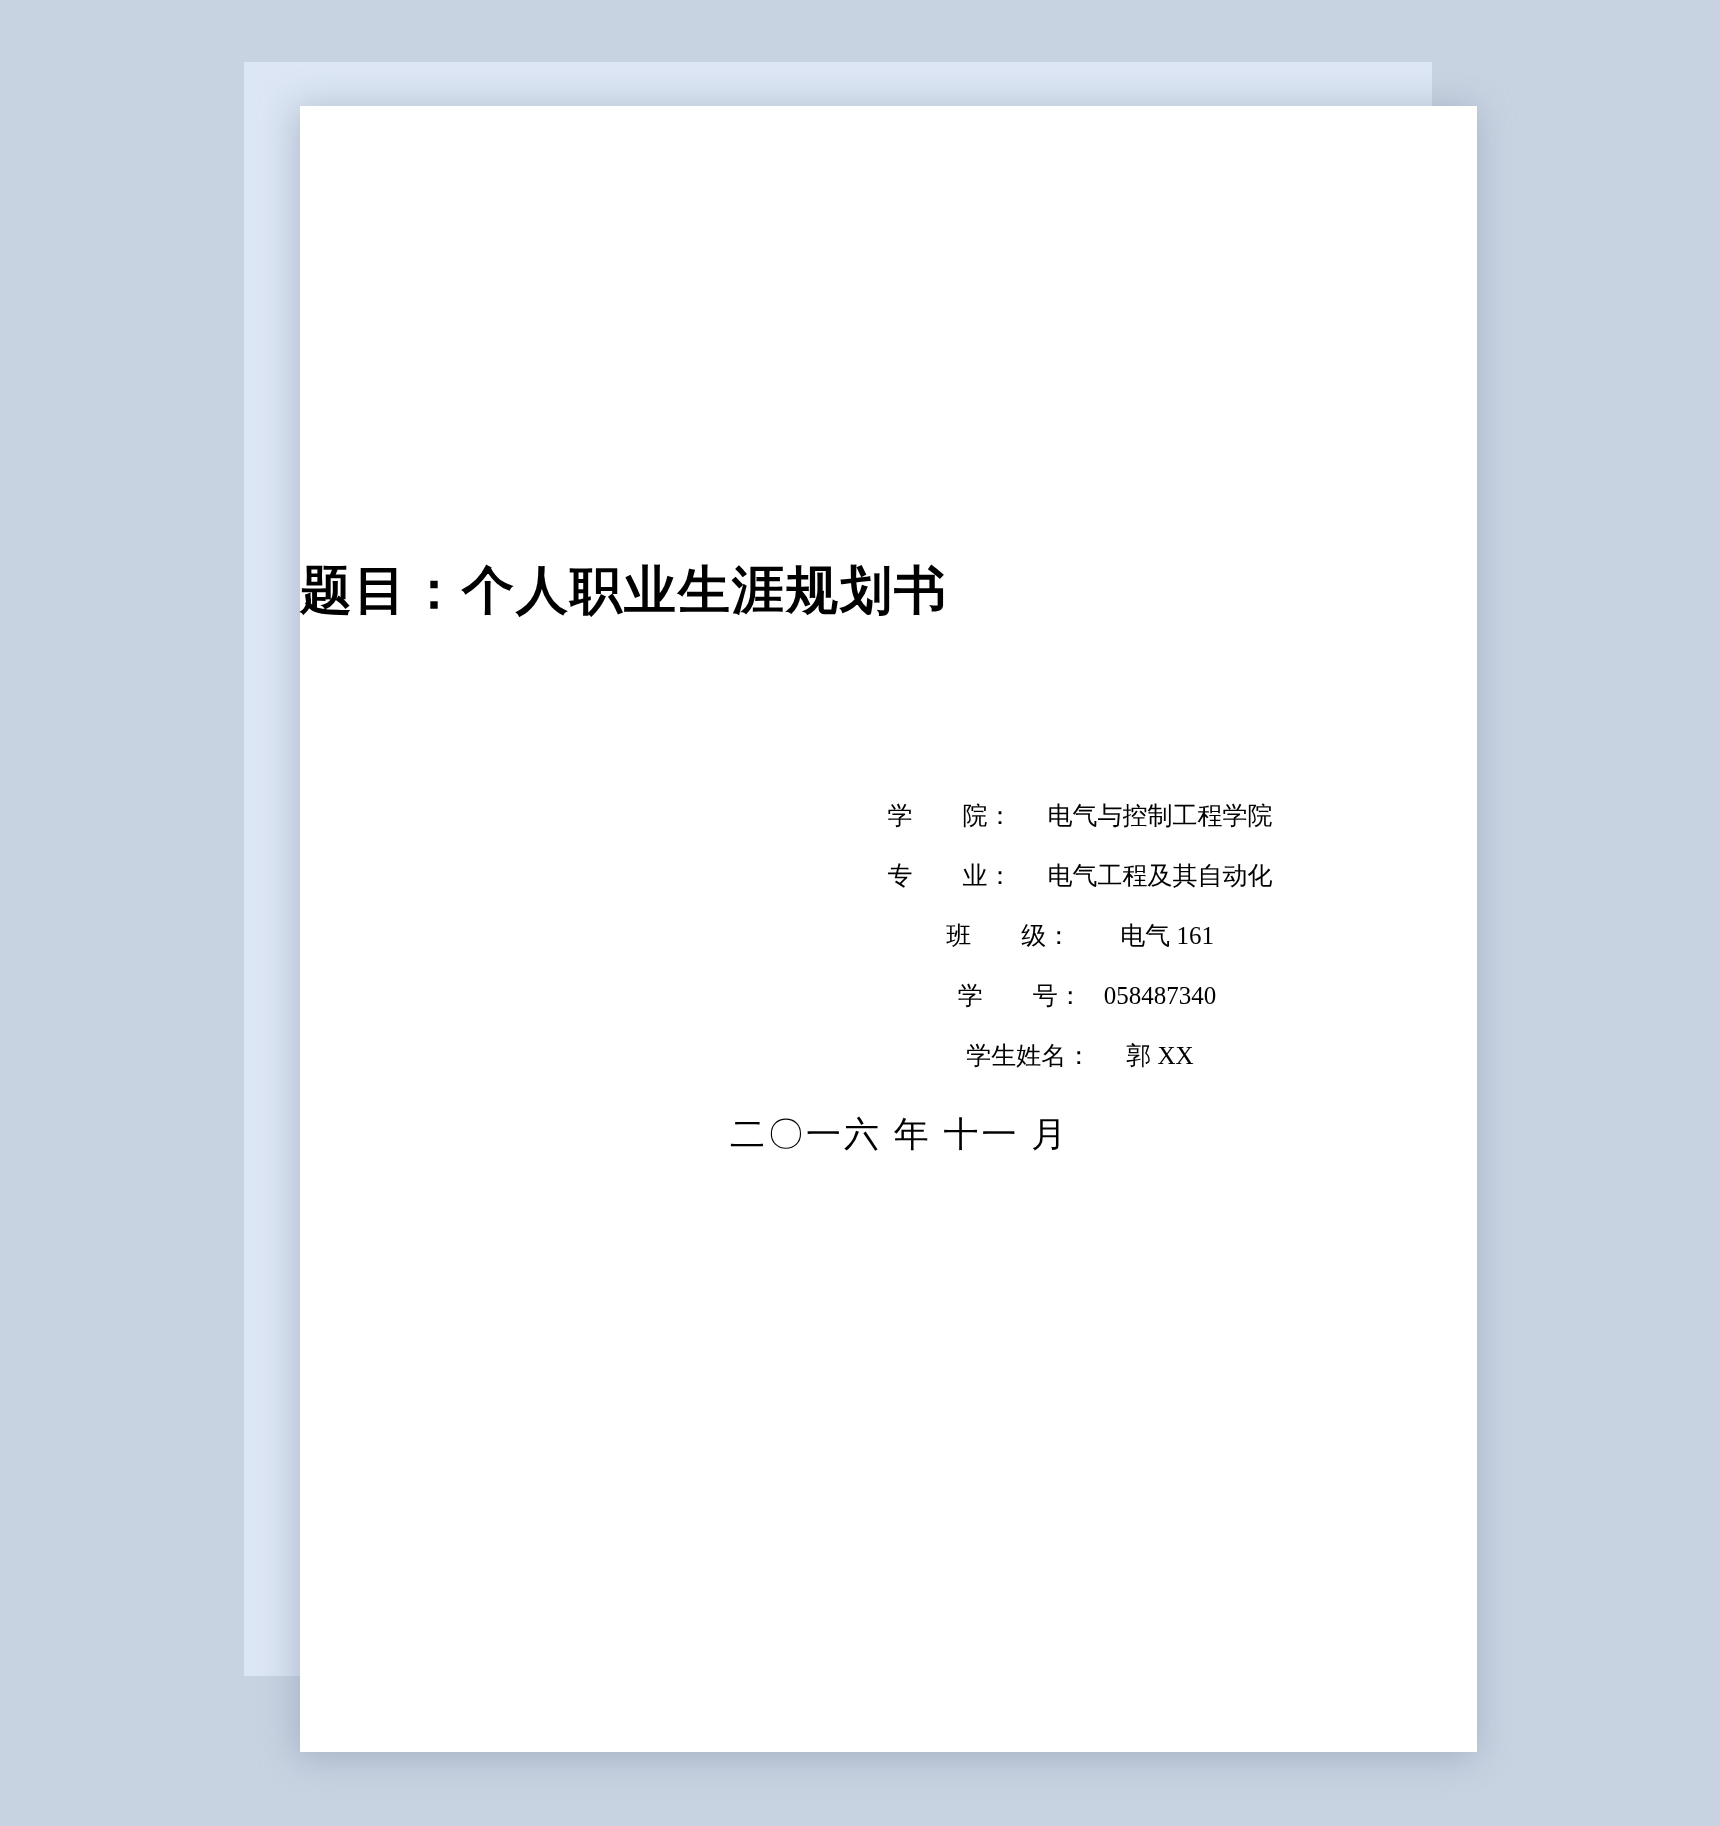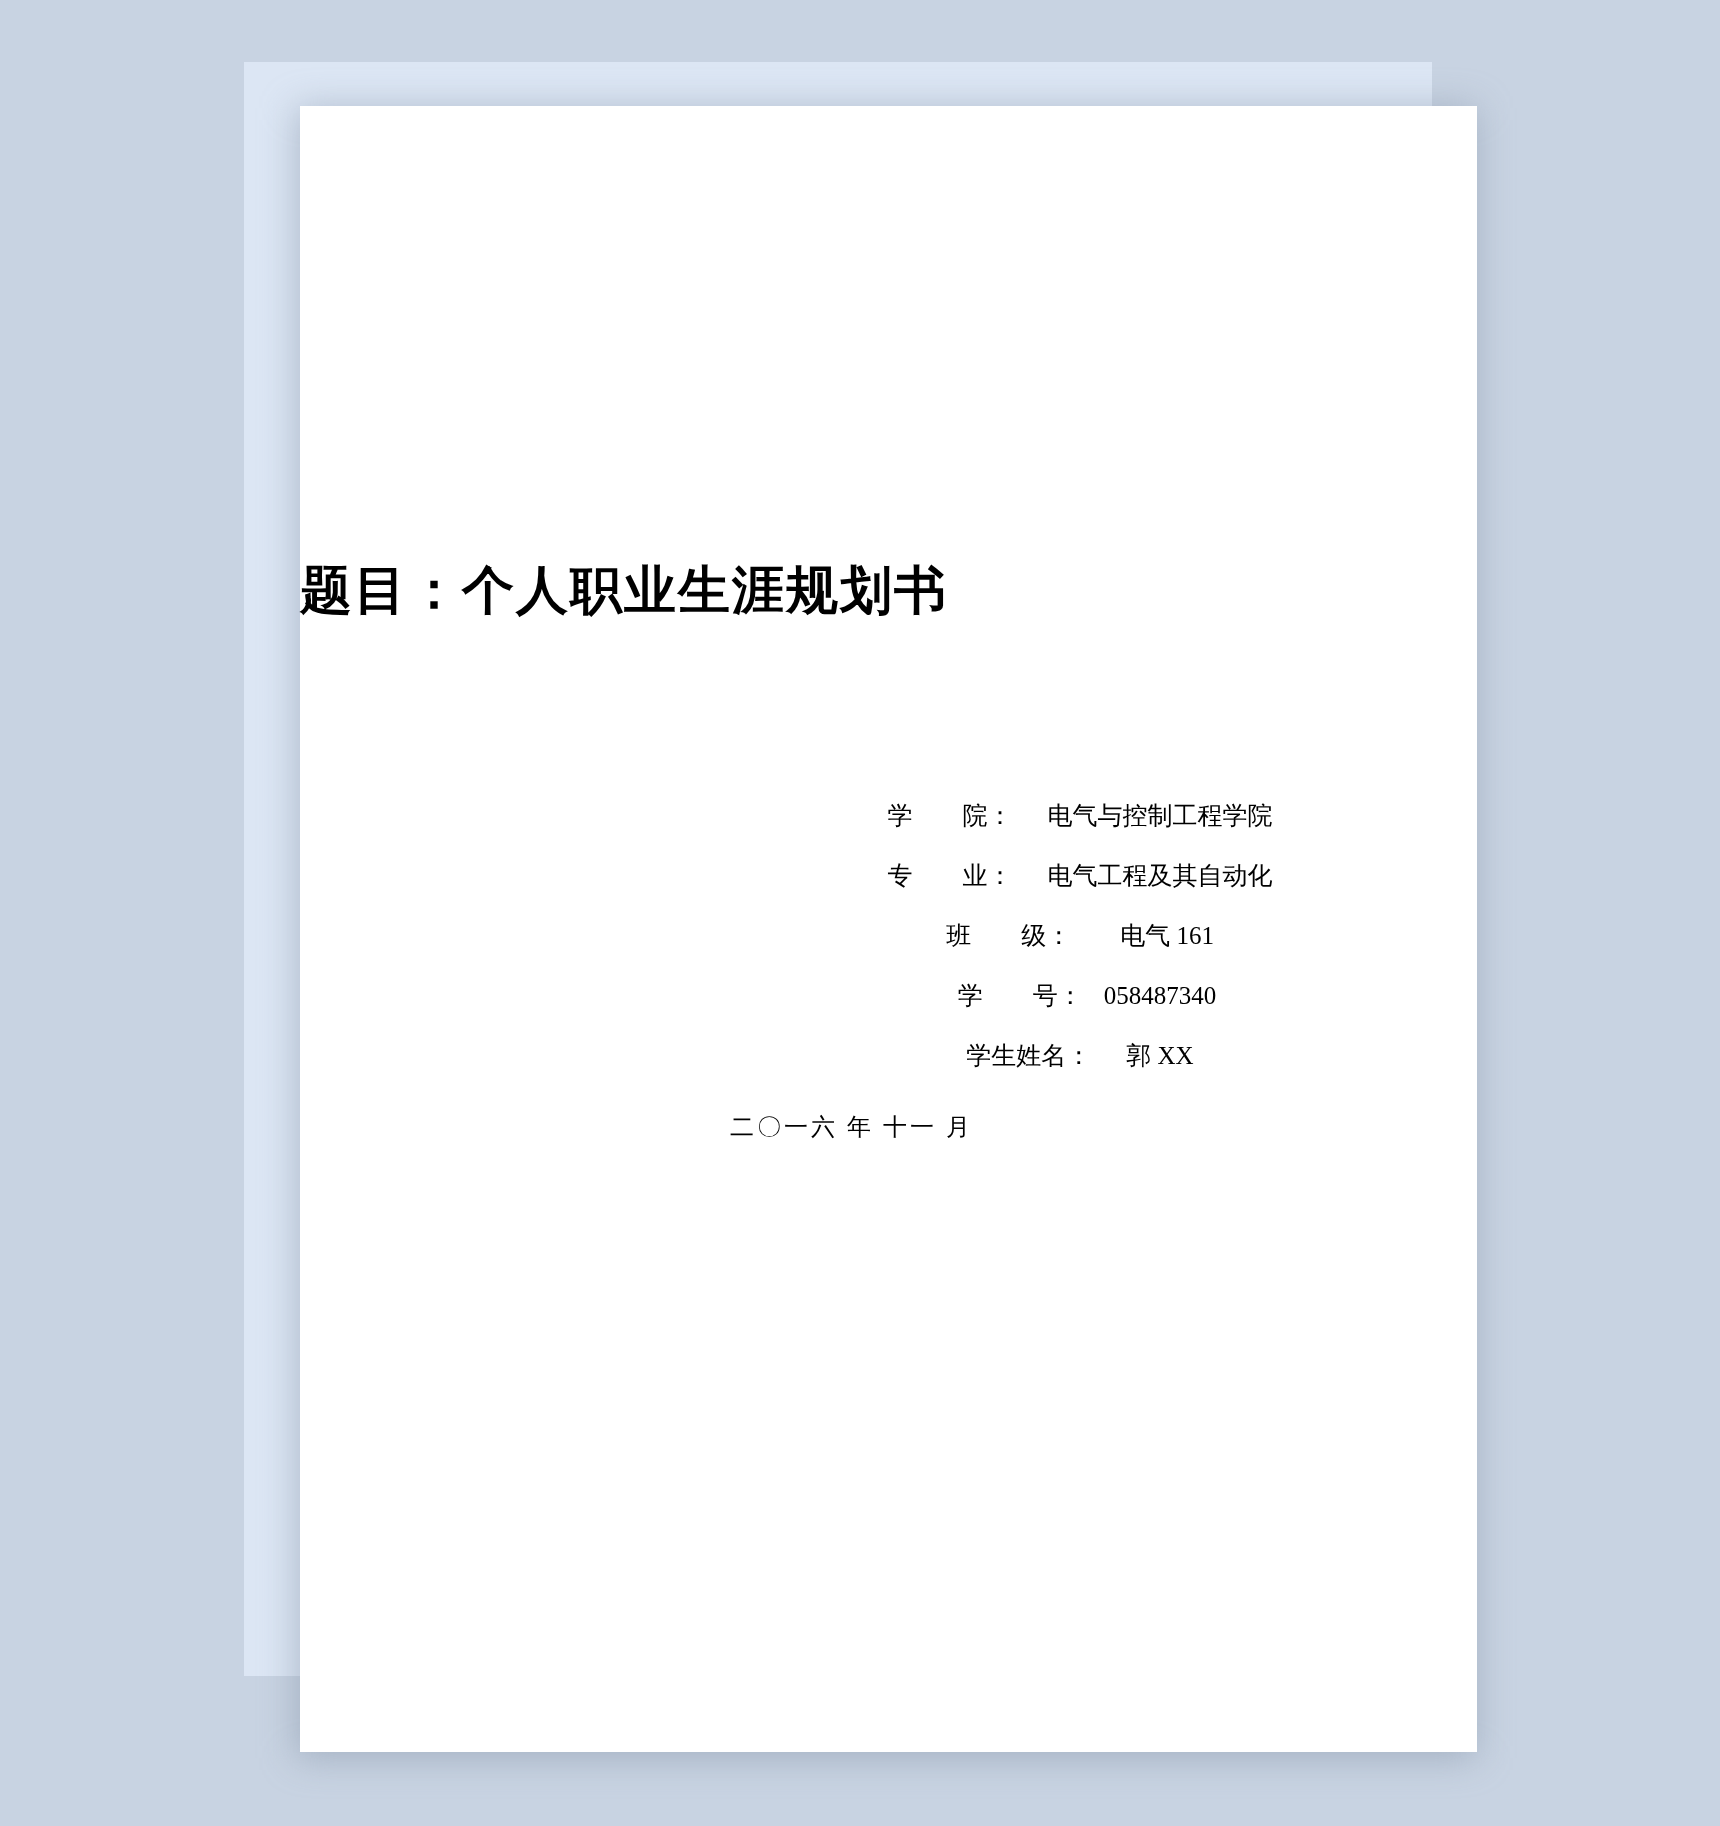--- a/index.html
+++ b/index.html
@@ -94,21 +94,21 @@
   }
 
   .info-row .val.spaced {
     padding-left: 14px;
   }
 
   .date-line {
     position: absolute;
     top: 1005px;
     left: 430px;
-    font-size: 24px;
+    font-size: 35px;
     letter-spacing: 3px;
     color: #000000;
     white-space: nowrap;
   }
 </style>
 </head>
 <body>
 
 <div class="back-sheet"></div>
 <div class="page-shadow"></div>

